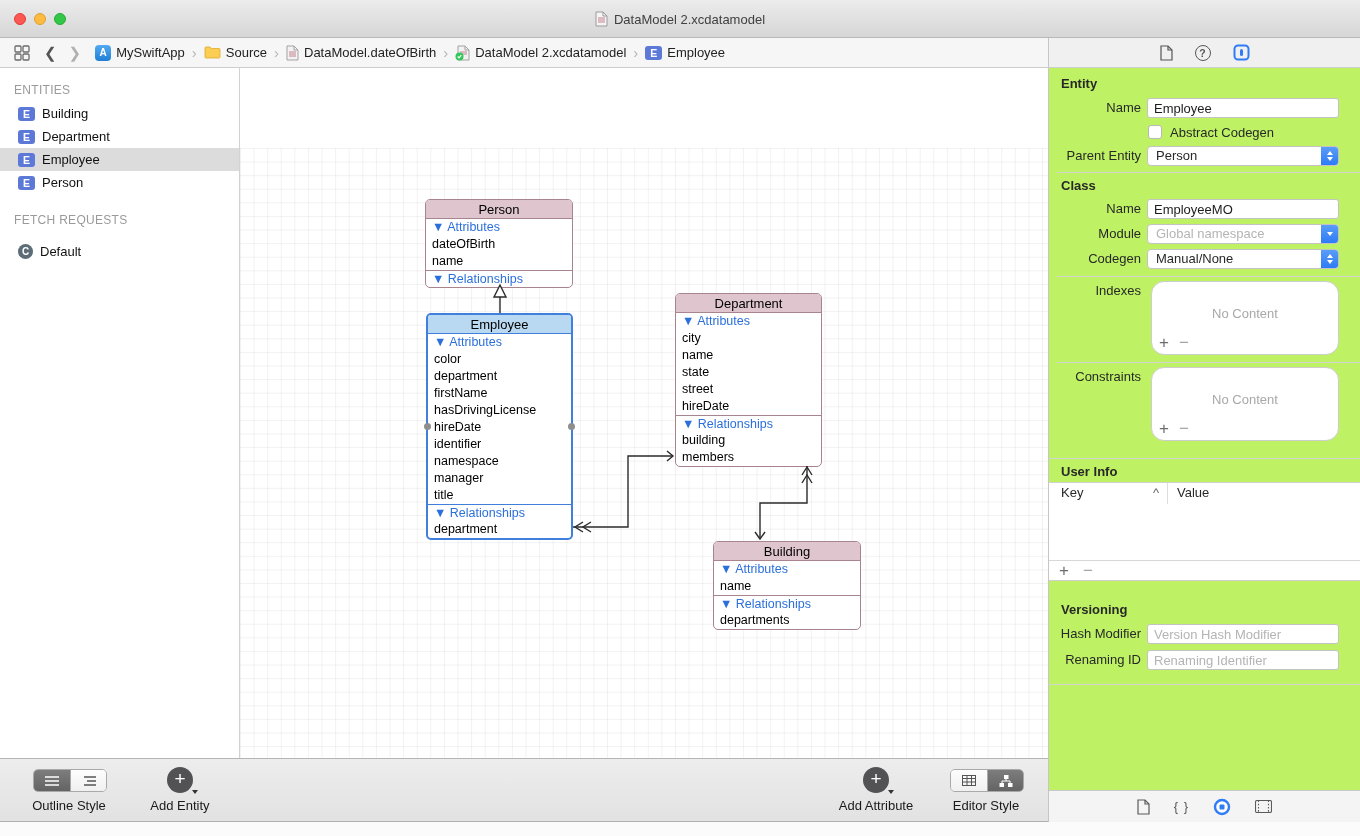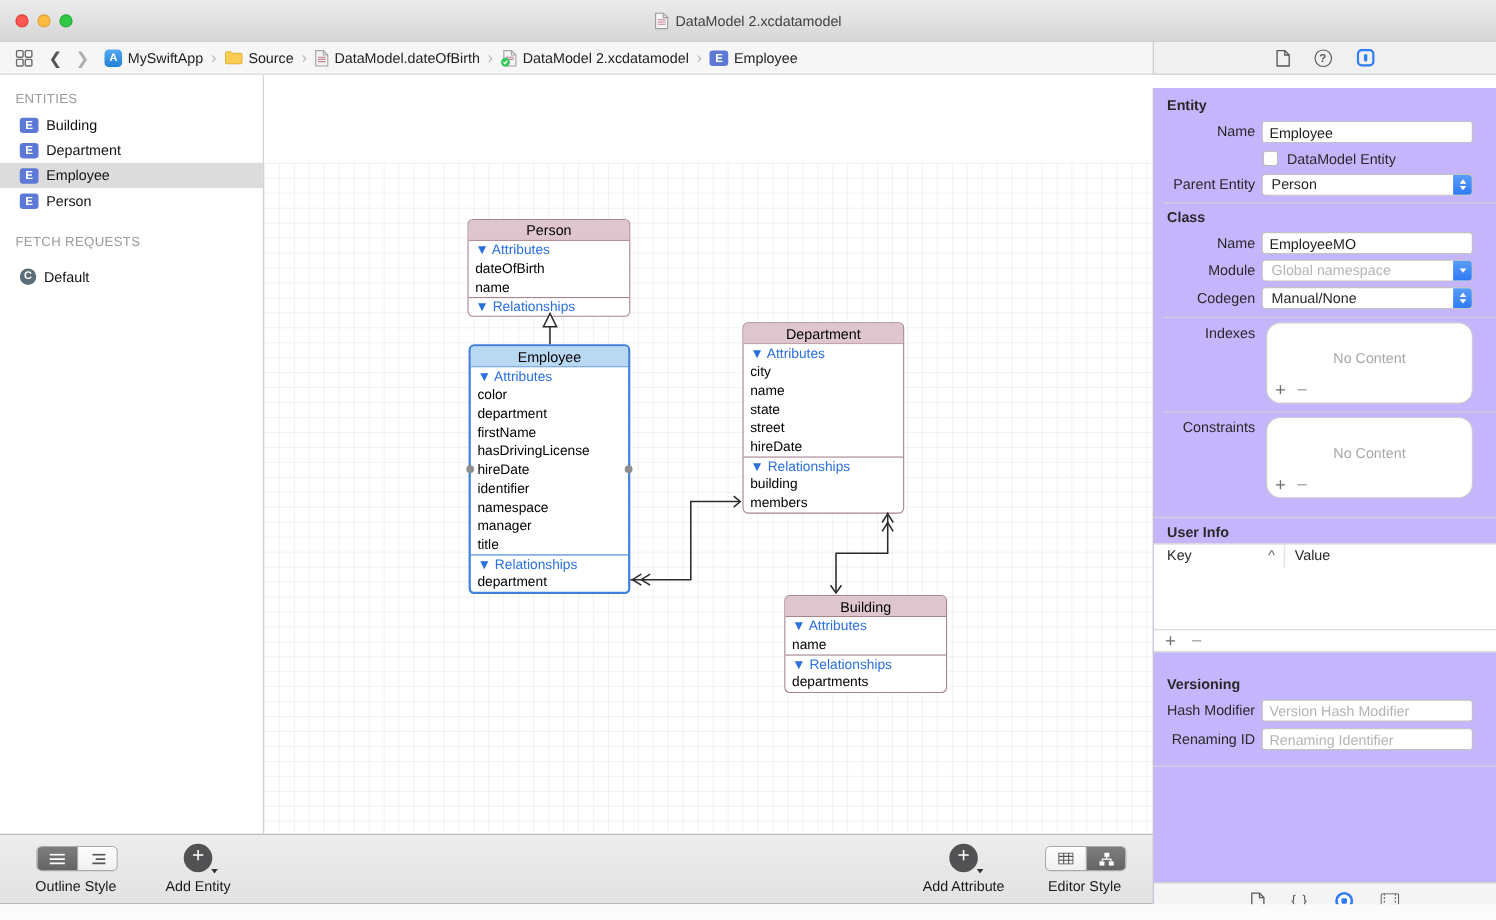--- a/index.html
+++ b/index.html
@@ -53,21 +53,21 @@
   .toolbar{position:absolute;left:0;top:758px;width:1048px;height:64px;background:linear-gradient(#ededed,#e2e2e2);border-top:1px solid #b4b4b4;border-bottom:1px solid #b0b0b0;}
   .tool-label{position:absolute;top:39px;font-size:13px;color:#1a1a1a;text-align:center;}
   .seg{position:absolute;top:10px;display:flex;height:23px;border:1px solid #a9a9a9;border-radius:5px;overflow:hidden;}
   .seg-item{width:36px;display:flex;align-items:center;justify-content:center;background:linear-gradient(#fdfdfd,#f0f0f0);}
   .seg-item.on{background:linear-gradient(#7d7d7d,#646464);}
   .seg-item + .seg-item{border-left:1px solid #a9a9a9;}
   .plus-circle{position:absolute;top:8px;width:26px;height:26px;border-radius:50%;background:#525254;color:#fff;font-size:19px;line-height:24px;text-align:center;}
   .caret{position:absolute;width:0;height:0;border-left:3.5px solid transparent;border-right:3.5px solid transparent;border-top:4.5px solid #333;}
 
   
-  .inspector{position:absolute;left:1048px;top:80px;width:312px;height:754px;background:#c4b5fd;border-left:1px solid #c6c6c6;border-bottom:1px solid #b0b0b0;font-size:13px;color:#282828;}
+  .inspector{position:absolute;left:1048px;top:68px;width:312px;height:754px;background:#bef264;border-left:1px solid #c6c6c6;border-bottom:1px solid #b0b0b0;font-size:13px;color:#282828;}
   .insp-title{position:absolute;left:12px;font-weight:bold;}
   .insp-label{position:absolute;width:92px;text-align:right;left:0;}
   .field{position:absolute;height:20px;background:#fff;border:1px solid #c3c3c3;border-radius:3px;font-size:13px;line-height:18px;padding:0 6px;color:#1c1c1c;}
   input.field{outline:none;}
   input.field::placeholder{color:#b4b4b4;}
   .dropdown{position:absolute;height:20px;background:#fff;border:1px solid #c3c3c3;border-radius:4px;line-height:18px;padding:0 22px 0 8px;}
   .stepper{position:absolute;right:0;top:0;bottom:0;width:17px;background:linear-gradient(#5a9cf8,#2e7bf6);border-radius:0 3px 3px 0;display:flex;flex-direction:column;align-items:center;justify-content:center;gap:2px;}
   .tri-up{width:0;height:0;border-left:3.5px solid transparent;border-right:3.5px solid transparent;border-bottom:4px solid #fff;}
   .tri-down{width:0;height:0;border-left:3.5px solid transparent;border-right:3.5px solid transparent;border-top:4px solid #fff;}
   .placeholder-text{color:#b4b4b4;}
@@ -323,21 +323,21 @@
     <div class="tool-label" style="left:931px;width:110px">Editor Style</div>
   </div>
 
   <div class="inspector">
     <div class="insp-title" style="top:8px">Entity</div>
 
     <div class="insp-label" style="top:32px">Name</div>
     <input class="field" style="left: 98px; top: 30px; width: 192px;" value="Employee">
 
     <span class="checkbox" style="left:99px;top:57px"></span>
-    <div style="position:absolute;left:121px;top:57px">DataModel Entity</div>
+    <div style="position:absolute;left:121px;top:57px">Abstract Codegen</div>
 
     <div class="insp-label" style="top:80px">Parent Entity</div>
     <div class="dropdown" style="left:98px;top:78px;width:192px">
       <span>Person</span>
       <span class="stepper">
           <span class="tri-up"></span>
           <span class="tri-down"></span>
         </span>
     </div>
 

